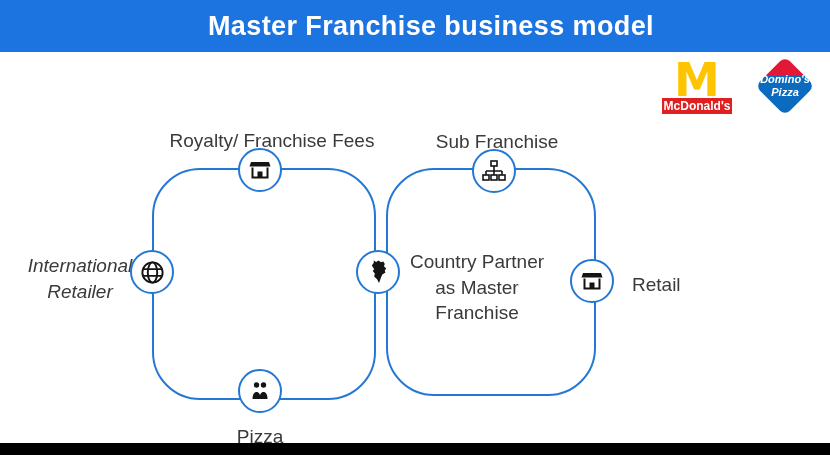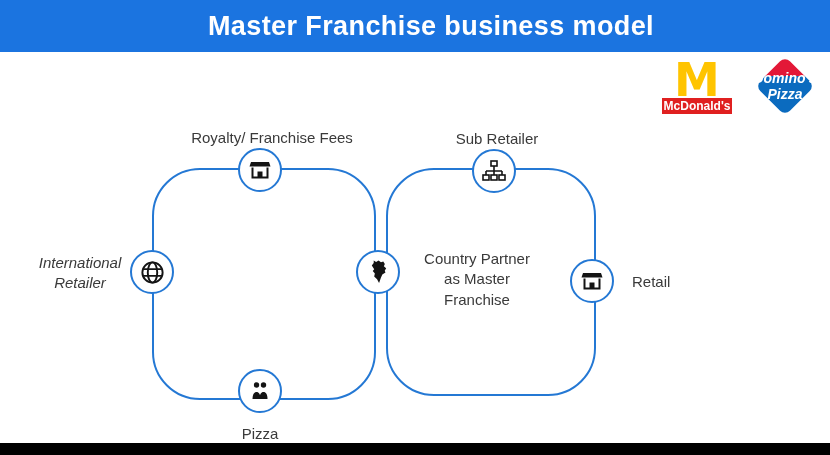--- a/index.html
+++ b/index.html
@@ -17,21 +17,21 @@
   .loop{position:absolute;border:2.5px solid var(--accent,#2478d4);border-radius:48px;background:transparent;}
   .loop-left{left:152px;top:168px;width:220px;height:228px;}
   .loop-right{left:386px;top:168px;width:206px;height:224px;}
 
   
   .node{position:absolute;width:44px;height:44px;box-sizing:border-box;
         border:2.5px solid var(--accent,#2478d4);border-radius:50%;background:#fff;
         display:flex;align-items:center;justify-content:center;z-index:3;}
 
   
-  .label{position:absolute;color:#3a3a3a;font-size:15px;line-height:1.35;
+  .label{position:absolute;color:#3a3a3a;font-size:19px;line-height:1.35;
          white-space:pre-line;z-index:2;}
   .t-center{text-align:center;}
   .lbl-royalty{left:142px;top:128px;width:260px;}
   .lbl-subfranchise{left:407px;top:129px;width:180px;}
   .lbl-intl{left:14px;top:253px;width:132px;font-style:italic;}
   .lbl-country{left:402px;top:249px;width:150px;text-align:center;}
   .lbl-retail{left:632px;top:272px;width:80px;text-align:left;}
   .lbl-sell{left:230px;top:424px;width:60px;}
 
   
@@ -41,21 +41,21 @@
                    font-family:"DejaVu Sans",sans-serif;}
   .mcd-band{height:16px;background:var(--mcdonalds-red,#e02020);color:#fff;font-size:12px;font-weight:bold;
             display:flex;align-items:center;justify-content:center;border-radius:0;}
 
   
   .dmn{position:absolute;left:753px;top:54px;width:64px;height:64px;z-index:4;}
   .dmn-diamond{position:absolute;left:11px;top:11px;width:42px;height:42px;transform:rotate(45deg);
                background:linear-gradient(to top left,var(--dominos-blue,#0b6bbf) 0 66%,var(--dominos-red,#e31837) 66% 100%);
                border-radius:7px;}
   .dmn-text{position:absolute;inset:0;display:flex;align-items:center;justify-content:center;
-            color:#fff;font-size:14px;font-weight:bold;font-style:italic;text-align:center;
+            color:#fff;font-size:11px;font-weight:bold;font-style:italic;text-align:center;
             white-space:pre-line;line-height:1.15;z-index:5;}
 </style>
 </head>
 <body>
 
 <div class="canvas">
 
   <div class="header">
     <div class="title">Master Franchise business model</div>
   </div>
@@ -70,21 +70,21 @@
   <div class="dmn">
     <div class="dmn-diamond"></div>
     <div class="dmn-text">Domino's
 Pizza</div>
   </div>
 
   <div class="loop loop-left"></div>
   <div class="loop loop-right"></div>
 
   <div class="label t-center lbl-royalty">Royalty/ Franchise Fees</div>
-  <div class="label t-center lbl-subfranchise">Sub Retailer</div>
+  <div class="label t-center lbl-subfranchise">Sub Franchise</div>
   <div class="label t-center lbl-intl">International
 Retailer</div>
   <div class="label lbl-retail">Retail</div>
   <div class="label lbl-country">Country Partner
 as Master
 Franchise</div>
   <div class="label t-center lbl-sell">Pizza</div>
 
   <div class="node" style="left:238px;top:148px;">
     <svg width="24" height="24" viewBox="0 0 24 24">

